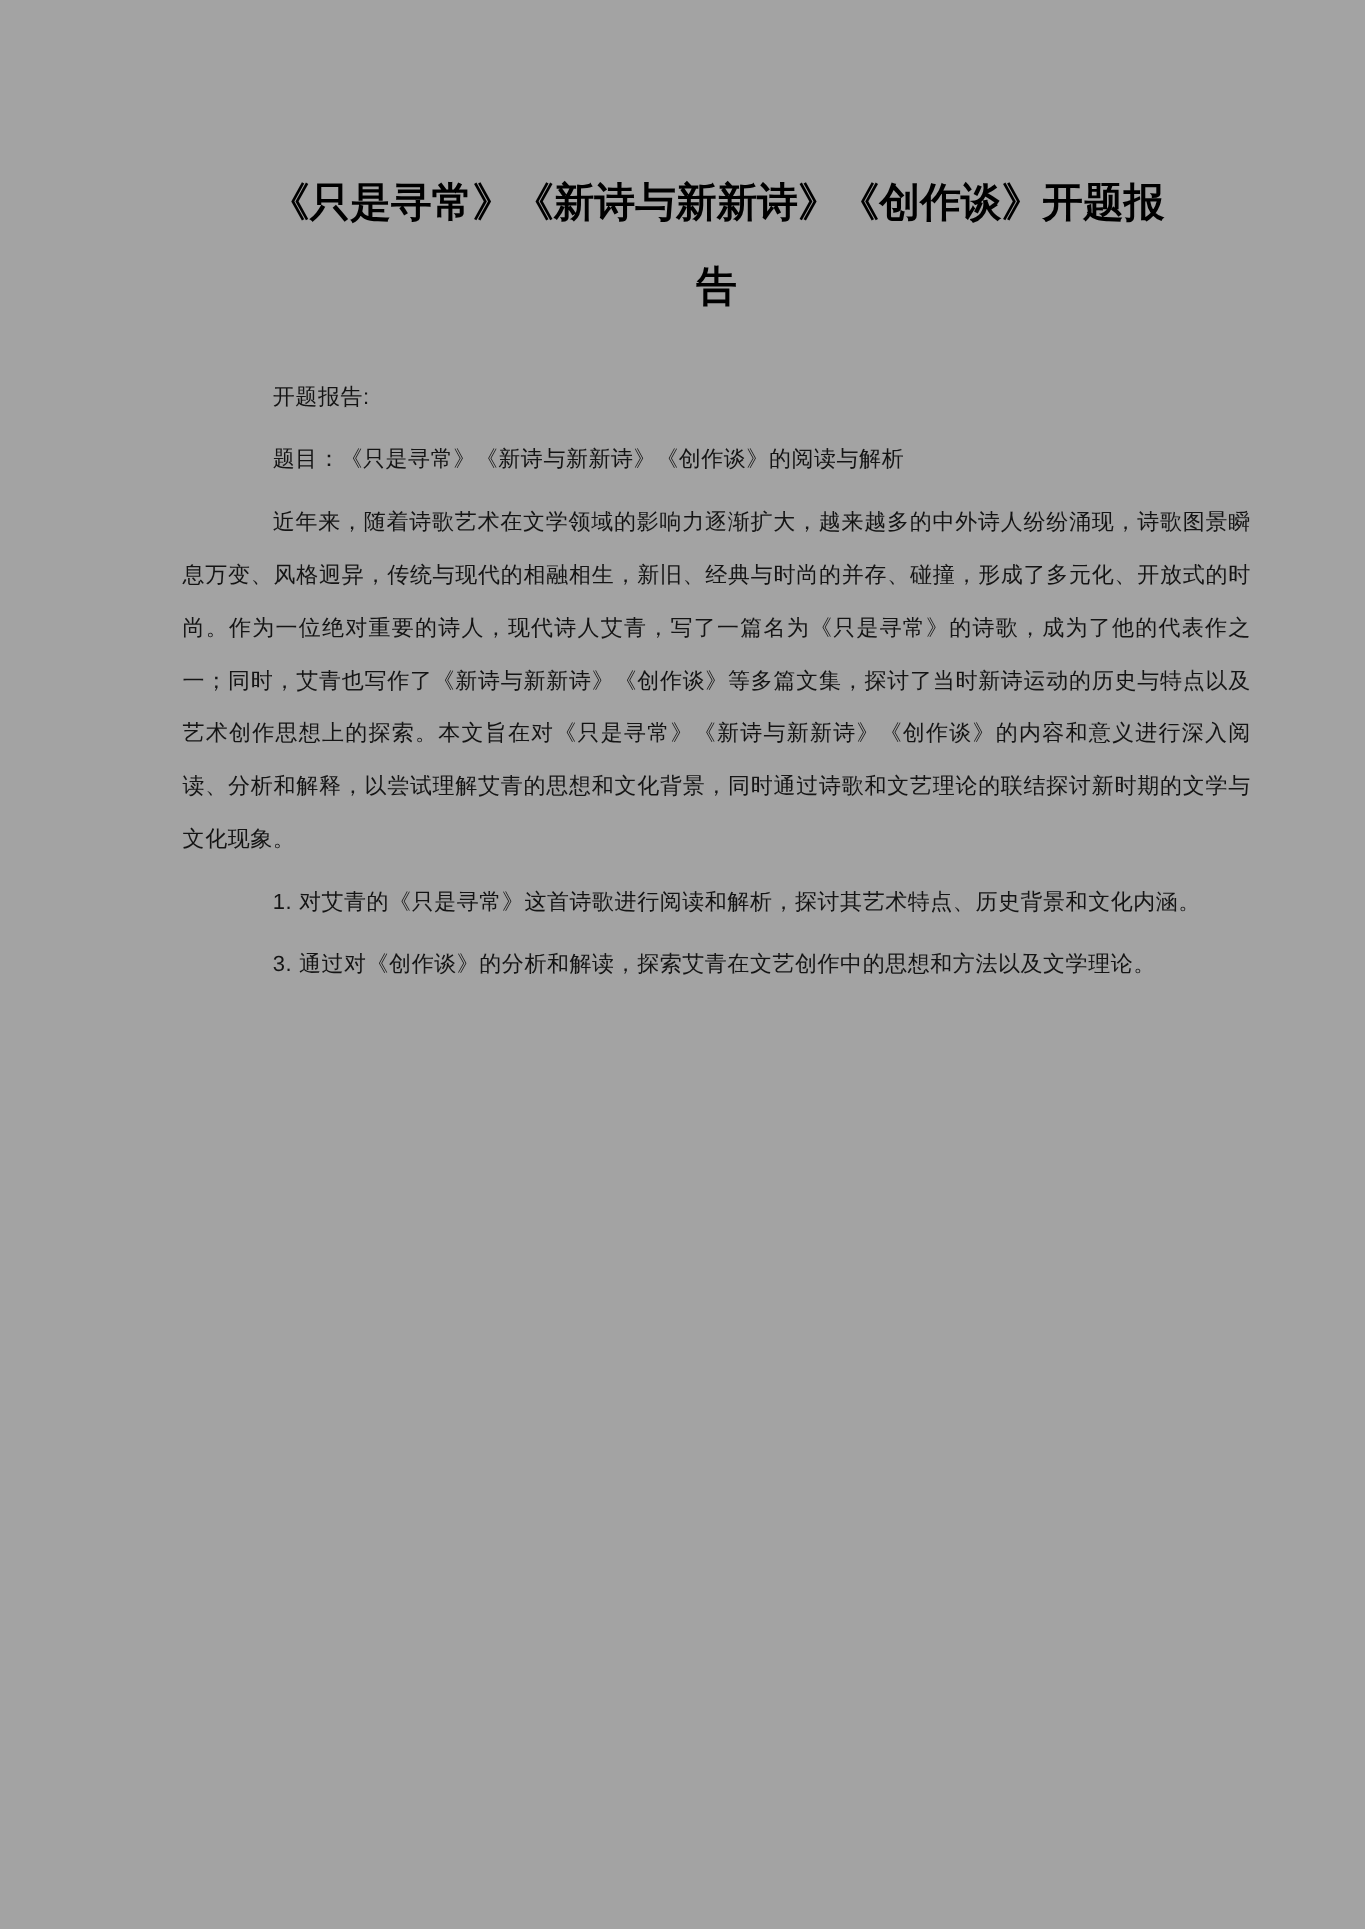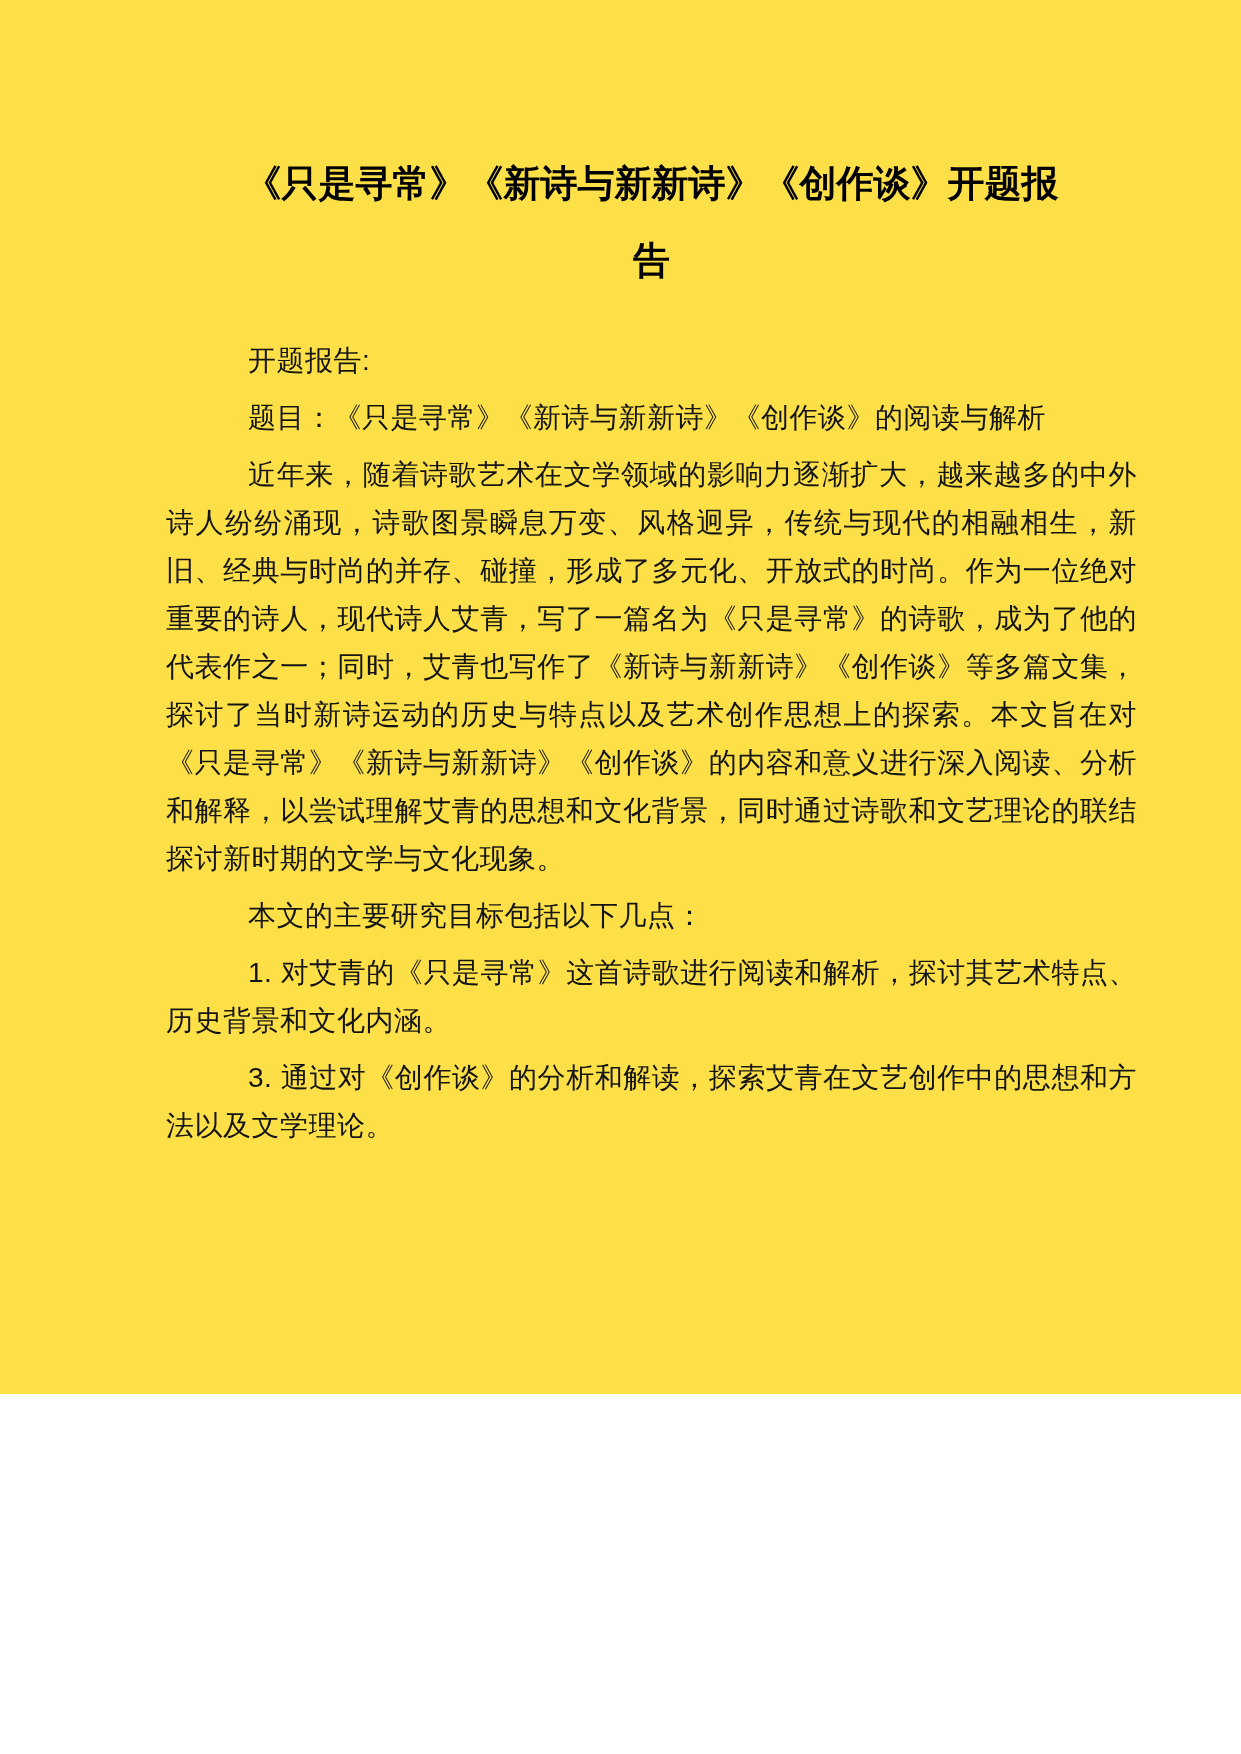--- a/index.html
+++ b/index.html
@@ -8,52 +8,51 @@
   }
   body {
     width: 1241px;
     height: 1754px;
     background: #ffffff;
     font-family: "Liberation Sans", "DejaVu Sans", sans-serif;
   }
   .page {
     box-sizing: border-box;
     width: 1241px;
-    height: 1394px;
+    height: 1754px;
     padding: 145px 104px 0 166px;
-    background: #fde047;
+    background: #a3a3a3;
     overflow: hidden;
   }
   .doc-title {
     max-width: 826px;
     margin: 0 auto 38px auto;
     font-size: 37px;
     font-weight: 700;
     line-height: 77px;
     text-align: center;
     color: #000000;
     letter-spacing: 0;
   }
   .doc-body p.para {
     margin: 0 0 9px 0;
-    font-size: 28px;
+    font-size: 20px;
     font-weight: 400;
     line-height: 48px;
     letter-spacing: 0.5px;
     text-align: justify;
     text-indent: 82px;
     color: #141414;
   }
 </style>
 </head>
 <body>
 
 <div class="page">
   <h1 class="doc-title">《只是寻常》《新诗与新新诗》《创作谈》开题报告</h1>
   <div class="doc-body">
       <p class="para">开题报告:</p>
       <p class="para">题目：《只是寻常》《新诗与新新诗》《创作谈》的阅读与解析</p>
       <p class="para">近年来，随着诗歌艺术在文学领域的影响力逐渐扩大，越来越多的中外诗人纷纷涌现，诗歌图景瞬息万变、风格迥异，传统与现代的相融相生，新旧、经典与时尚的并存、碰撞，形成了多元化、开放式的时尚。作为一位绝对重要的诗人，现代诗人艾青，写了一篇名为《只是寻常》的诗歌，成为了他的代表作之一；同时，艾青也写作了《新诗与新新诗》《创作谈》等多篇文集，探讨了当时新诗运动的历史与特点以及艺术创作思想上的探索。本文旨在对《只是寻常》《新诗与新新诗》《创作谈》的内容和意义进行深入阅读、分析和解释，以尝试理解艾青的思想和文化背景，同时通过诗歌和文艺理论的联结探讨新时期的文学与文化现象。</p>
-      <p class="para">本文的主要研究目标包括以下几点：</p>
       <p class="para">1. 对艾青的《只是寻常》这首诗歌进行阅读和解析，探讨其艺术特点、历史背景和文化内涵。</p>
       <p class="para">3. 通过对《创作谈》的分析和解读，探索艾青在文艺创作中的思想和方法以及文学理论。</p>
     </div>
 </div>
 
 </body></html>

